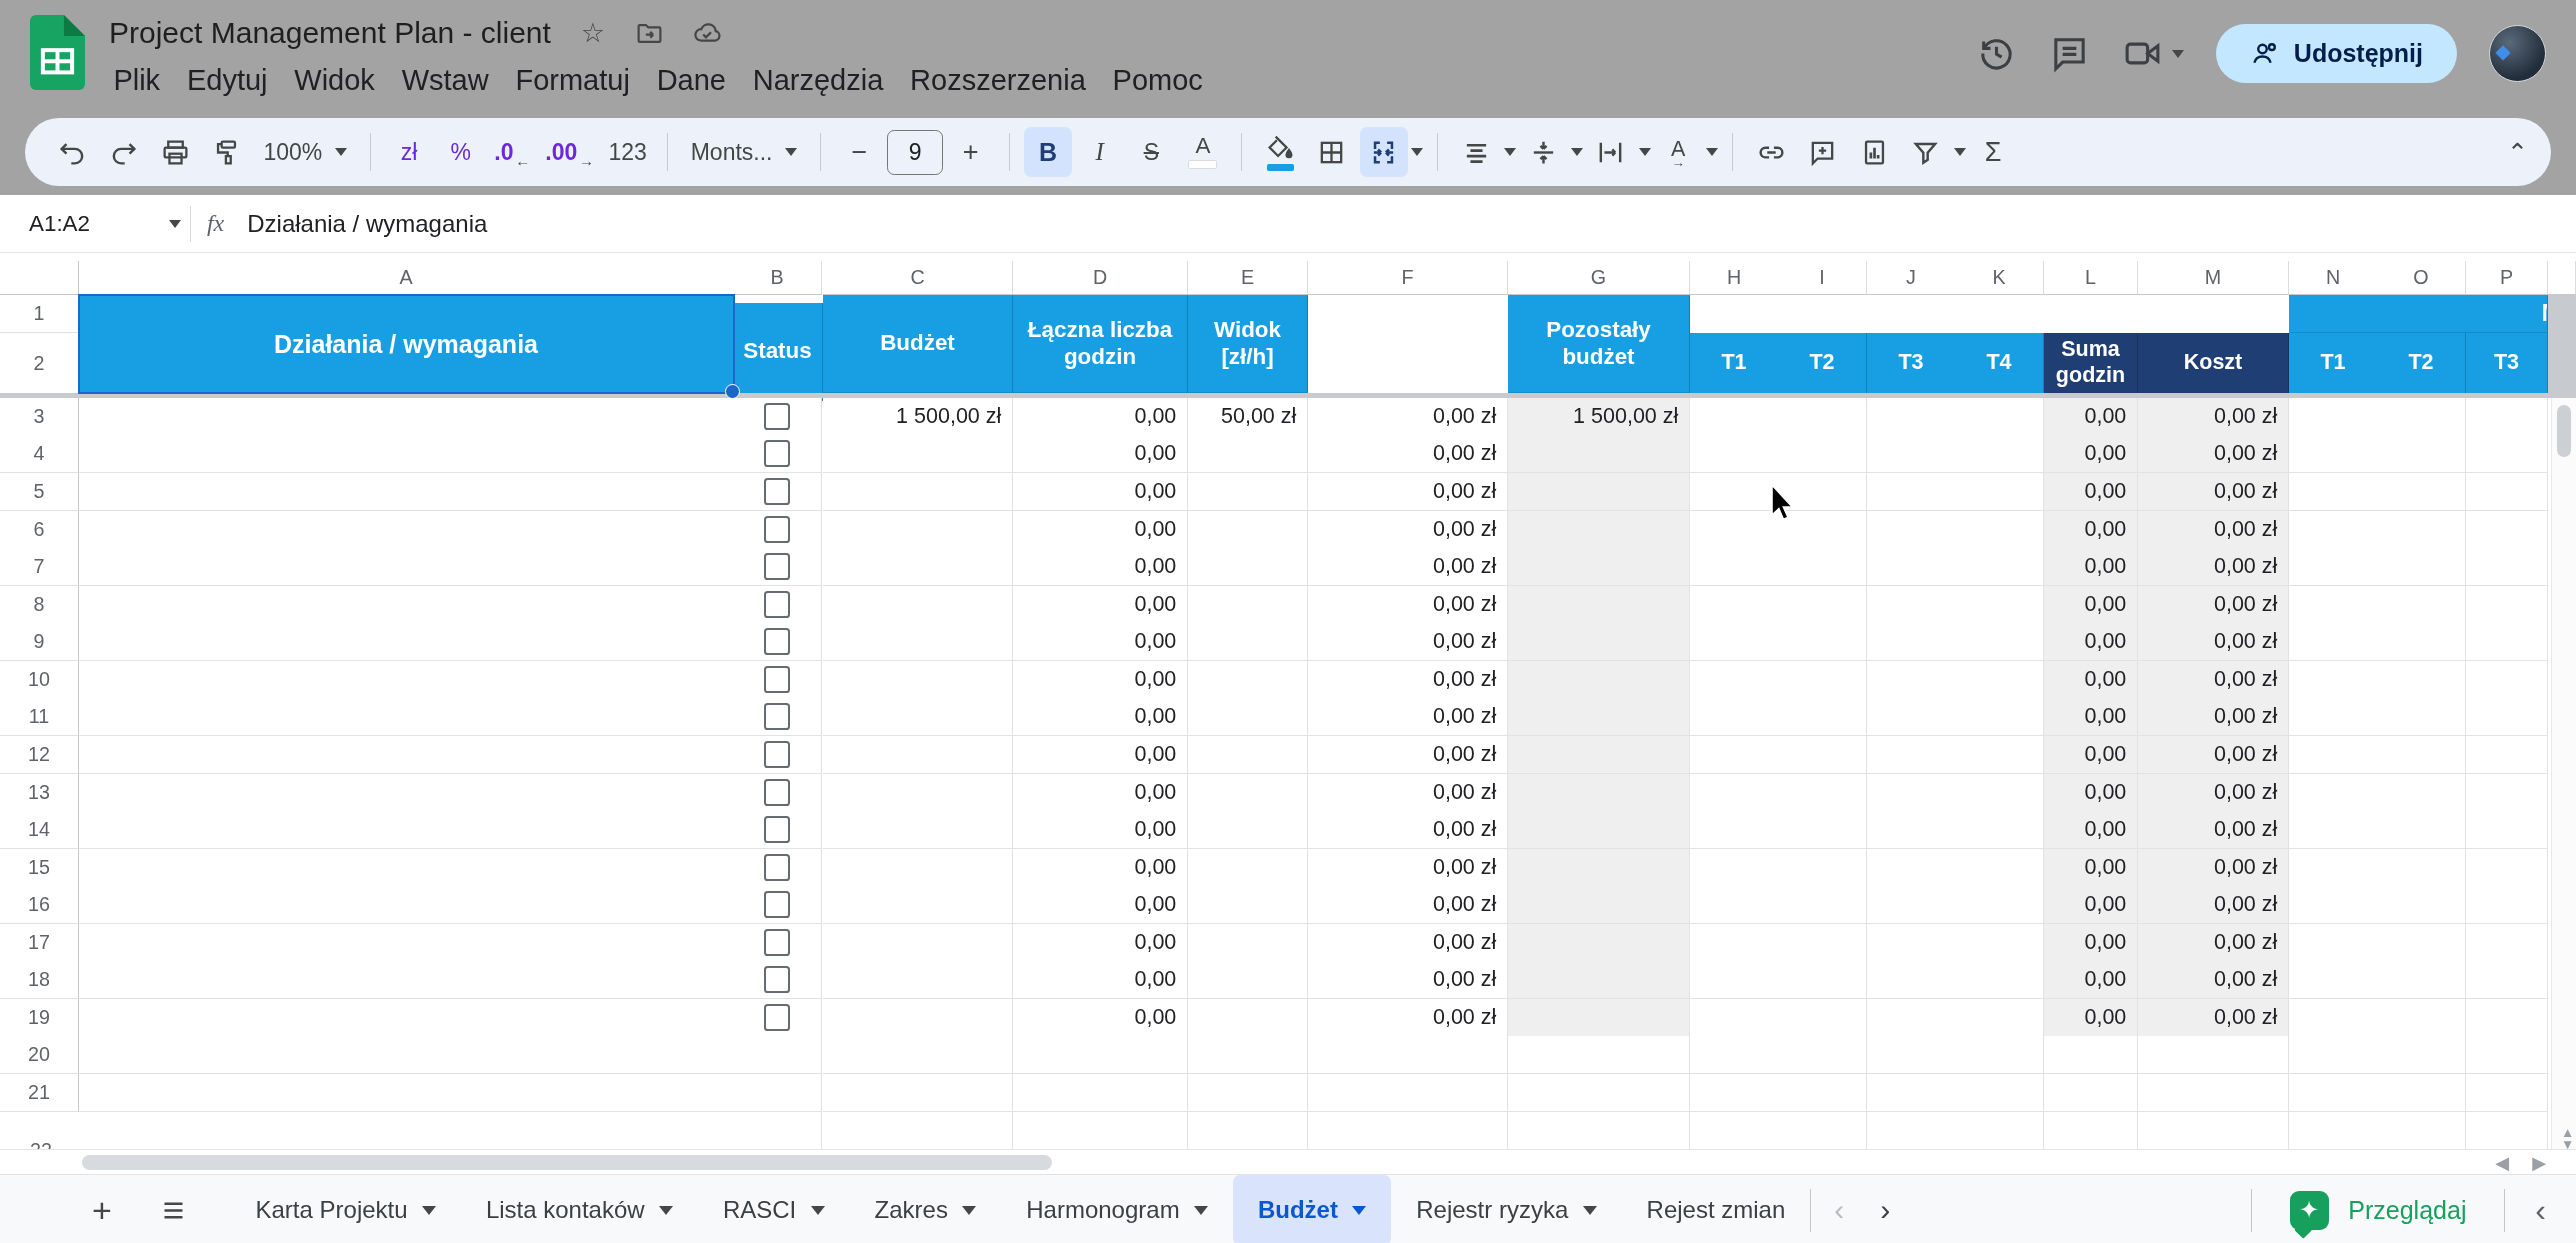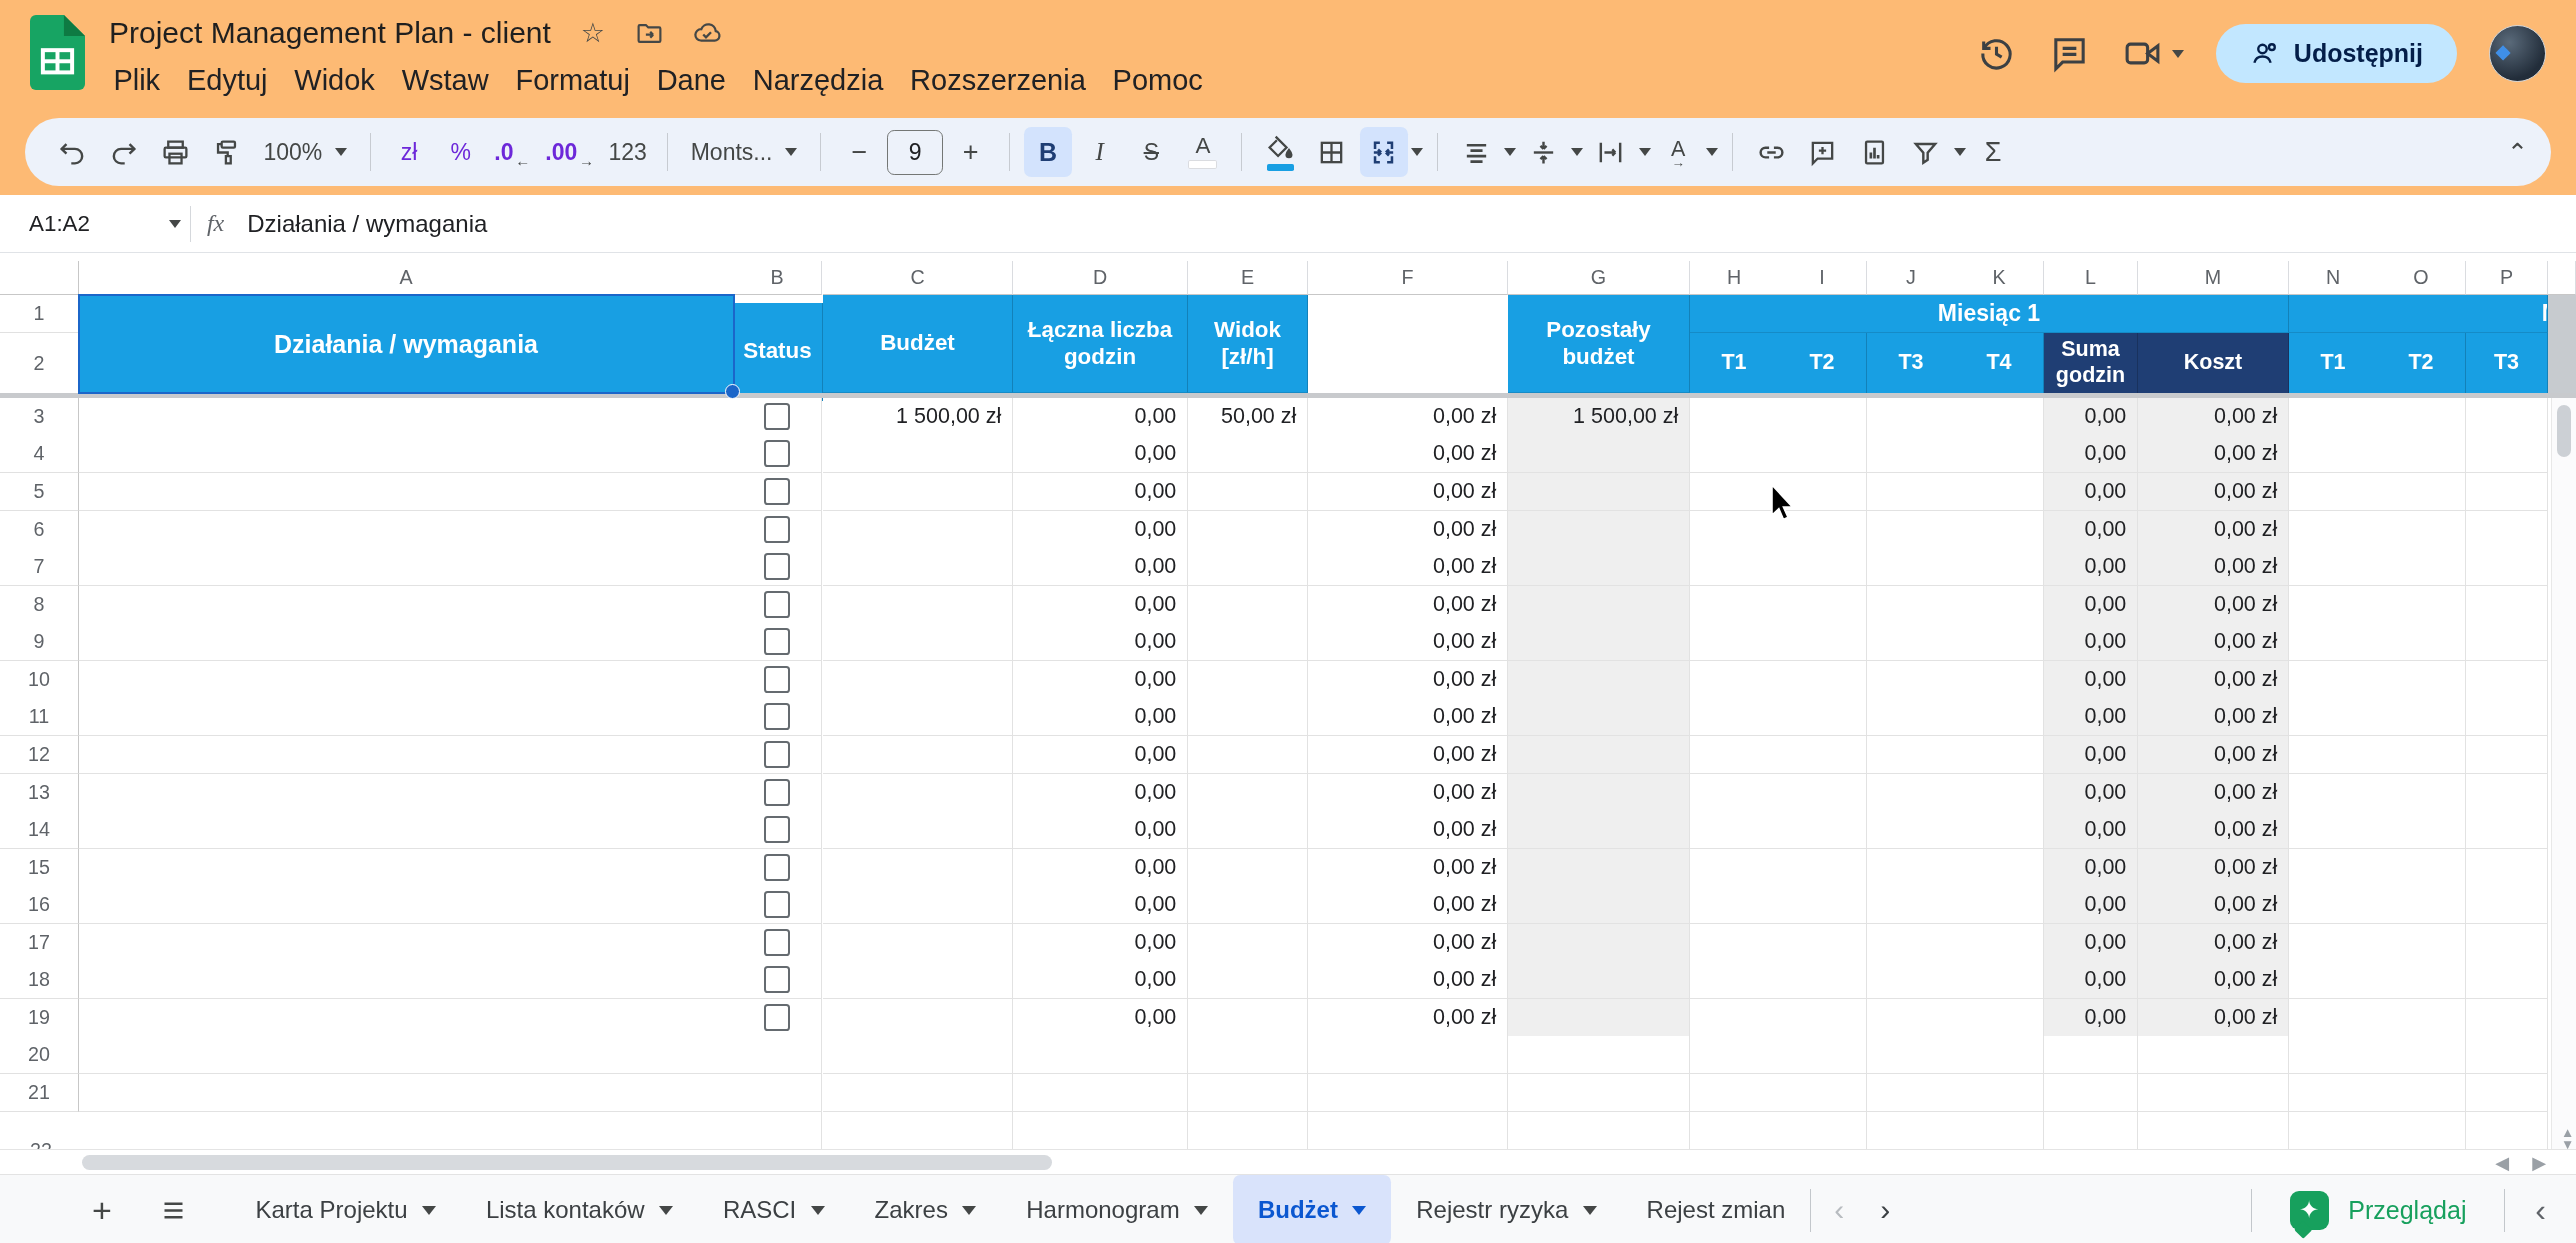--- a/index.html
+++ b/index.html
@@ -1,19 +1,19 @@
 <!DOCTYPE html>
 <html style="--hdr-blue: #189FE3; --hdr-navy: #1F3E74; --sel-blue: #1B66C9; --calc-gray: #EFEFEF; --active-ctl: #D3E3FD; --share-bg: #C2E7FF; --share-fg: #041E49; --tab-active-bg: #D9E3FB; --tab-active-fg: #0B57D0; --explore-green: #17A05D;font-size:14.3px"><head>
 <meta charset="utf-8">
 <style>
   html,body{margin:0;padding:0;}
   body{width:2576px;height:1243px;position:relative;overflow:hidden;background:#fff;
        font-family:"Liberation Sans",sans-serif;color:#202124;}
   
-  .topzone{position:absolute;left:0;top:0;width:2576px;height:195px;background:#fdba74;}
+  .topzone{position:absolute;left:0;top:0;width:2576px;height:195px;background:#a3a3a3;}
   .logo{position:absolute;left:30px;top:14.3px;width:55px;height:77px;}
   .title-row{position:absolute;left:109px;top:12.5px;height:41px;display:flex;align-items:center;gap:27px;}
   .doc-title{font-size:30px;color:#1f1f1f;}
   .title-ico{width:30px;height:30px;color:#444746;display:flex;align-items:center;justify-content:center;font-size:27px;}
   .menubar{position:absolute;left:100px;top:59px;display:flex;align-items:center;}
   .menu-item{font-size:29px;color:#202124;padding:5.4px 13.4px;border-radius:9px;cursor:default;}
   .top-right{position:absolute;right:30px;top:10.7px;height:86px;display:flex;align-items:center;gap:32px;}
   .tr-ico{width:41px;height:41px;color:#3c4043;}
   .cam-wrap{display:flex;align-items:center;gap:9px;}
   .share-btn{height:59px;background:var(--share-bg);border-radius:29.5px;display:flex;align-items:center;
@@ -349,21 +349,20 @@
     <div class="colhdr" style="left: 2289px; top: 0px; width: 89px; height: 34px;">N</div>
     <div class="colhdr" style="left: 2377px; top: 0px; width: 89px; height: 34px;">O</div>
     <div class="colhdr" style="left: 2466px; top: 0px; width: 82px; height: 34px;">P</div>
     <div class="colhdr" style="left: 2548px; top: 0px; width: 28px; height: 34px;"></div>
     <div class="hcell main" style="left: 79px; top: 34px; width: 655px; height: 98px;">Działania / wymagania</div>
     <div class="hcell big" style="left: 733px; top: 42px; width: 90px; height: 98px;">Status</div>
     <div class="hcell big" style="left: 823px; top: 34px; width: 190px; height: 98px;">Budżet</div>
     <div class="hcell big" style="left: 1013px; top: 34px; width: 175px; height: 98px;">Łączna liczba godzin</div>
     <div class="hcell big" style="left: 1188px; top: 34px; width: 120px; height: 98px;">Widok [zł/h]</div>
     <div class="hcell big" style="left: 1508px; top: 34px; width: 182px; height: 98px;">Pozostały budżet</div>
-    <div class="hcell month" style="left: 1690px; top: 34px; width: 599px; height: 38px;">Miesiąc 1</div>
     <div class="hcell month" style="justify-content: flex-start; left: 2289px; top: 34px; width: 259px; height: 38px;">
       <span style="display: block; width: 608px; text-align: center; flex: 0 0 auto;">Miesiąc 2</span>
     </div>
     <div class="hcell" style="font-size: 21.5px; left: 1690px; top: 72px; width: 89px; height: 61px;">T1</div>
     <div class="hcell" style="font-size: 21.5px; left: 1778px; top: 72px; width: 89px; height: 61px;">T2</div>
     <div class="hcell" style="font-size: 21.5px; left: 1867px; top: 72px; width: 89px; height: 61px;">T3</div>
     <div class="hcell" style="font-size: 21.5px; left: 1955px; top: 72px; width: 89px; height: 61px;">T4</div>
     <div class="hcell navy" style="font-size: 21.5px; left: 2044px; top: 72px; width: 94px; height: 61px;">Suma godzin</div>
     <div class="hcell navy" style="font-size: 21.5px; left: 2138px; top: 72px; width: 151px; height: 61px;">Koszt</div>
     <div class="hcell" style="font-size: 21.5px; left: 2289px; top: 72px; width: 89px; height: 61px;">T1</div>

